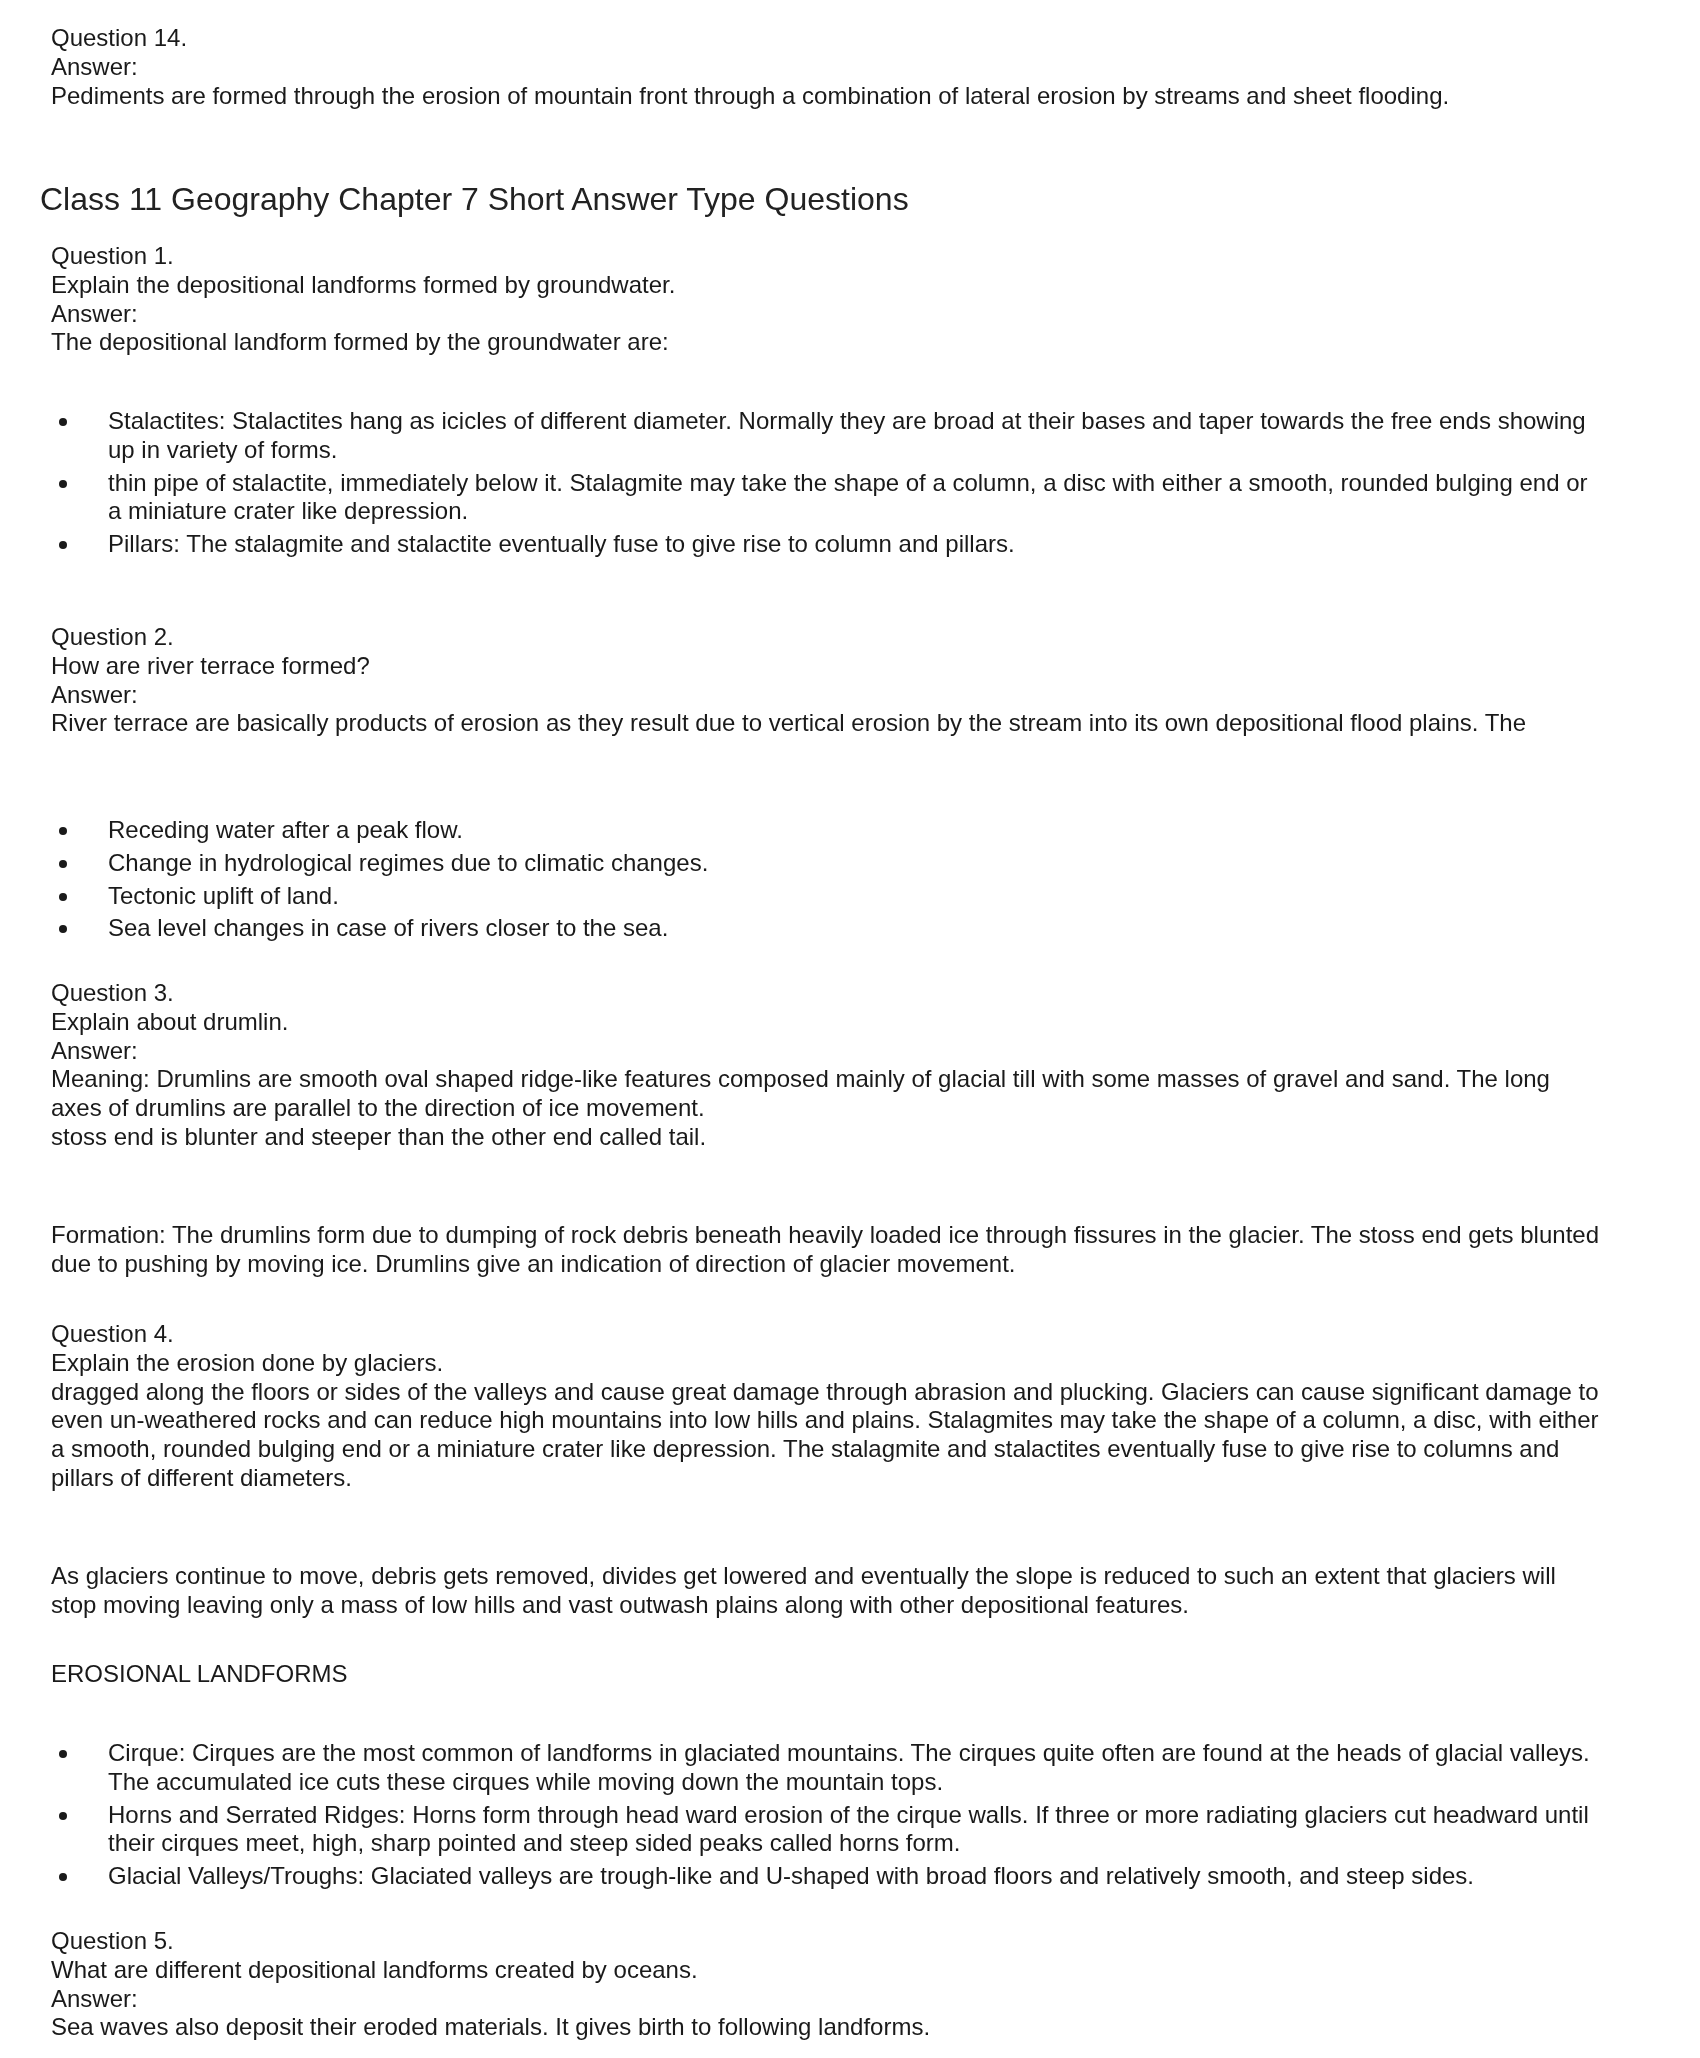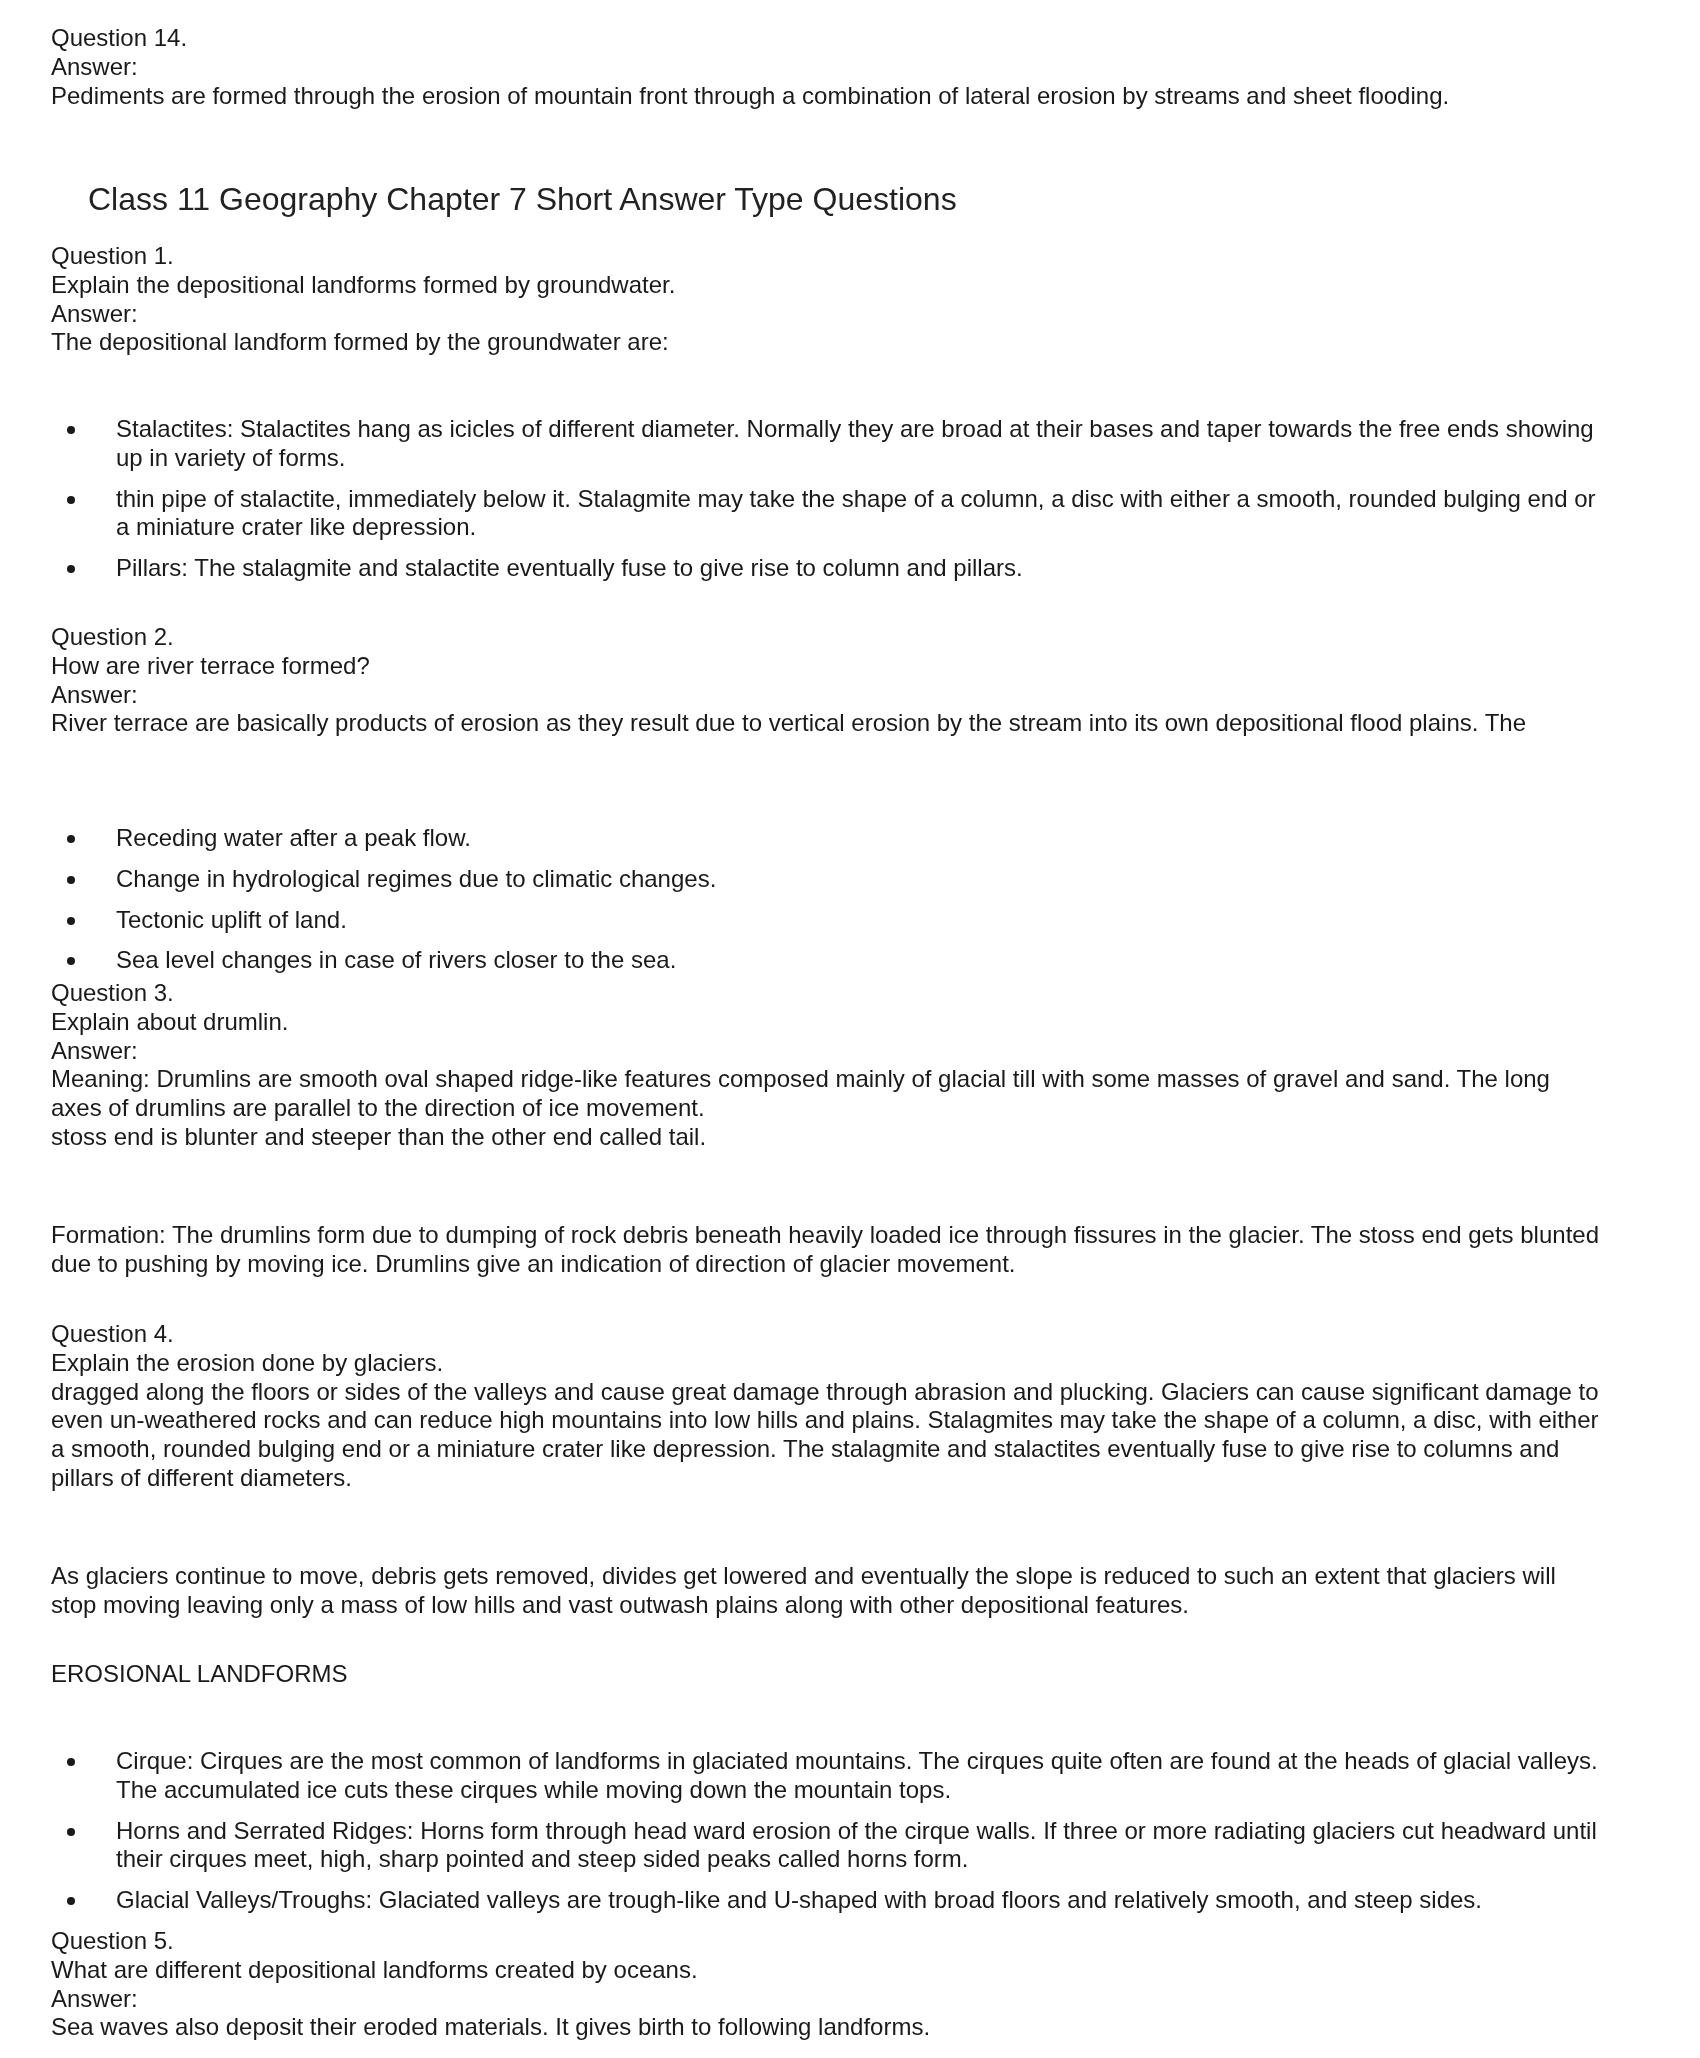--- a/index.html
+++ b/index.html
@@ -1,22 +1,22 @@
 <!DOCTYPE html>
 <html><head>
 <meta charset="utf-8">
 <style>
   html, body { margin: 0; padding: 0; background: #ffffff; }
   body { width: 1700px; height: 2058px; position: relative; overflow: hidden;
          font-family: "Liberation Sans", sans-serif; color: #1a1a1a; }
   .blk { position: absolute; left: 51px; width: 1630px; font-size: 24px; line-height: 28.8px; }
   .line { display: block; white-space: nowrap; }
-  .heading { position: absolute; left: 40px; font-size: 32px; line-height: 38px; color: #222; white-space: nowrap; margin-left: 48px; }
+  .heading { position: absolute; left: 40px; font-size: 32px; line-height: 38px; color: #222; white-space: nowrap; }
   ul.bl { position: absolute; left: 0; margin: 0; padding: 0; list-style: none; font-size: 24px; line-height: 28.8px; width: 1665px; }
-  ul.bl li { position: relative; padding-left: 104px; margin: 12px; }
+  ul.bl li { position: relative; padding-left: 104px; margin: 4px; }
   ul.bl li .dot { position: absolute; left: 55px; top: 11px; width: 8px; height: 8px; border-radius: 50%; background: #1a1a1a; }
   ul.bl li .txt { display: block; }
 </style>
 </head>
 <body>
 
 <div class="blk" style="top:24px;">
   <span class="line">Question 14.</span>
   <span class="line">Answer:</span>
   <span class="line">Pediments are formed through the erosion of mountain front through a combination of lateral erosion by streams and sheet flooding.</span>

